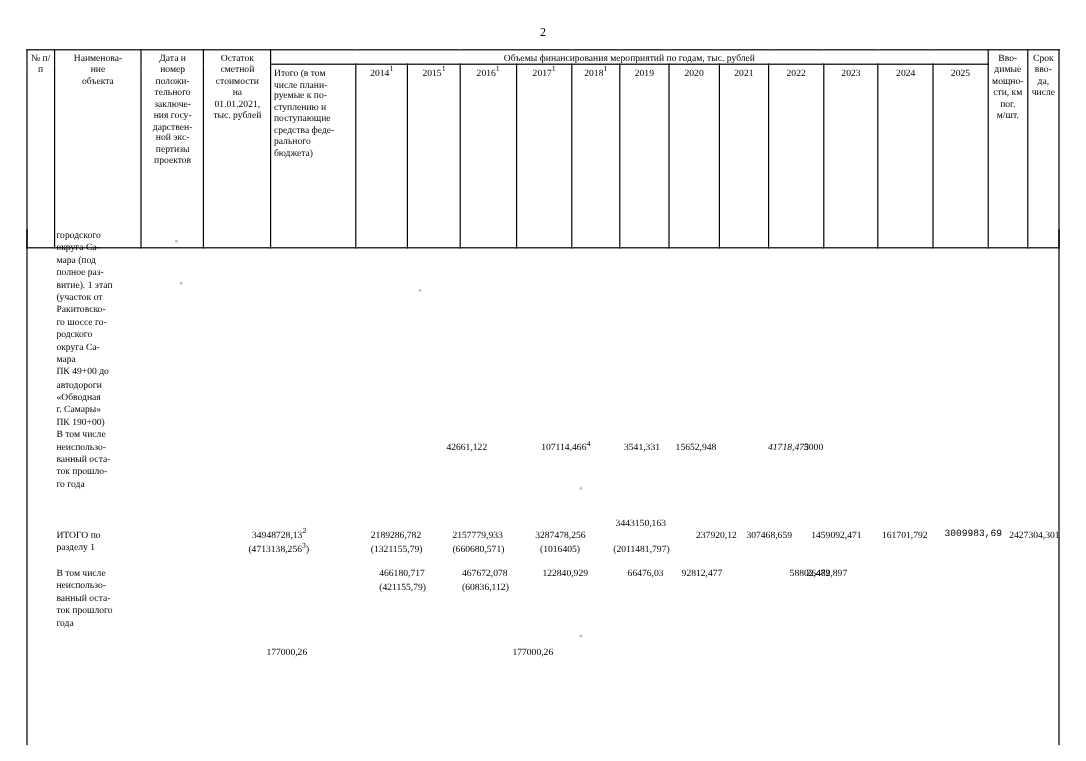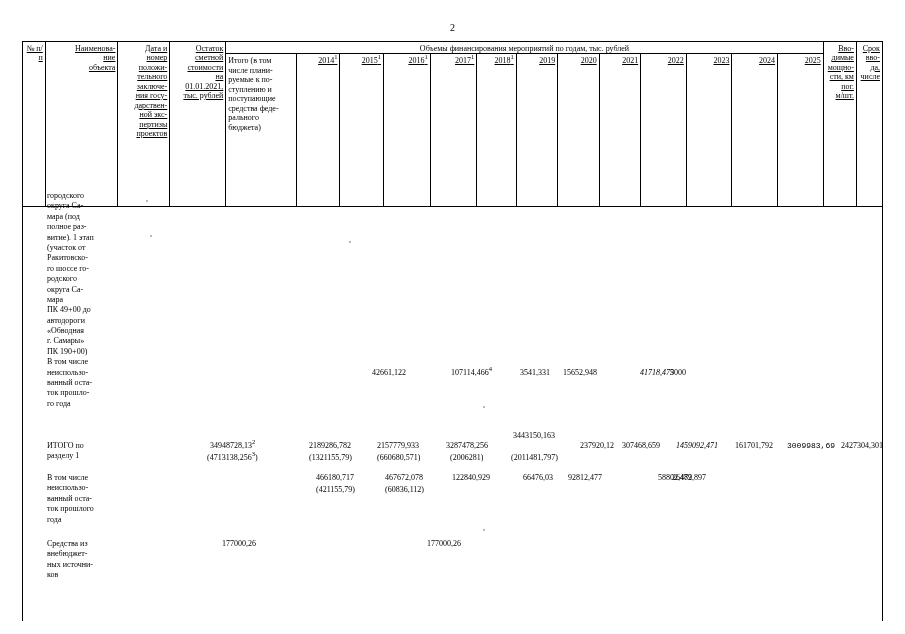--- a/index.html
+++ b/index.html
@@ -40,23 +40,22 @@
     font-size: 8px;
     line-height: 1.18;
   }
   .tbl td, .tbl th {
     border: 1px solid #000;
     vertical-align: top;
     padding: 2px 2px 0 2px;
     font-weight: normal;
   }
   .hdr-center {
-    text-align: right;
+    text-align: center;
     vertical-align: top;
-    text-decoration: underline;
   }
   .hdr-group {
     text-align: center;
     vertical-align: middle;
     padding-bottom: 2px;
   }
   .hdr-tall {
     height: 150px;
   }
   sup { font-size: 6.5px; vertical-align: super; line-height: 0; }
@@ -234,51 +233,47 @@
     <div class="cellblock num" style="top:250px; left:188px;"><span>34948728,13</span><sup>2</sup></div>
     <div class="cellblock num" style="top:262px; left:185px;"><span>(4713138,256</span><sup>3</sup><span>)</span></div>
 
     <div class="cellblock num" style="top:250px; left:287px;">2189286,782</div>
     <div class="cellblock num" style="top:262px; left:287px;">(1321155,79)</div>
 
     <div class="cellblock num" style="top:250px; left:355px;">2157779,933</div>
     <div class="cellblock num" style="top:262px; left:355px;">(660680,571)</div>
 
     <div class="cellblock num" style="top:250px; left:424px;">3287478,256</div>
-    <div class="cellblock num" style="top:262px; left:428px;">(2006281)</div>
+    <div class="cellblock num" style="top:262px; left:428px;">(1016405)</div>
 
     <div class="cellblock num" style="top:240px; left:491px;">3443150,163</div>
     <div class="cellblock num" style="top:262px; left:489px;">(2011481,797)</div>
 
     <div class="cellblock num" style="top:250px; left:558px;">237920,12</div>
     <div class="cellblock num" style="top:250px; left:600px;text-align:center;">307468,659</div>
-    <div class="cellblock num" style="top:250px; left:654px;font-style:italic;">1459092,471</div>
+    <div class="cellblock num" style="top:250px; left:654px;">1459092,471</div>
     <div class="cellblock num" style="top:250px; left:713px;">161701,792</div>
     <div class="cellblock num" style="top:250px; left:765px;font-family:Liberation Mono, monospace;">3009983,69</div>
     <div class="cellblock num" style="top:250px; left:819px;">2427304,301</div>
 
     <div class="cellblock name-col" style="top:282px; white-space:pre-line">В том числе
 неиспользо-
 ванный оста-
 ток прошлого
 года</div>
     <div class="cellblock num" style="top:282px; left:294px;">466180,717</div>
     <div class="cellblock num" style="top:294px; left:294px;">(421155,79)</div>
     <div class="cellblock num" style="top:282px; left:363px;">467672,078</div>
     <div class="cellblock num" style="top:294px; left:363px;">(60836,112)</div>
     <div class="cellblock num" style="top:282px; left:430px;">122840,929</div>
     <div class="cellblock num" style="top:282px; left:501px;">66476,03</div>
     <div class="cellblock num" style="top:282px; left:546px;">92812,477</div>
     <div class="cellblock num" style="top:282px; left:636px;">58802,482</div>
     <div class="cellblock num" style="top:282px; left:650px;">26479,897</div>
 
-    <div class="cellblock name-col" style="top:348px; white-space:pre-line">Средства из
-внебюджет-
-ных источни-
-ков</div>
     <div class="cellblock num" style="top:348px; left:200px;">177000,26</div>
     <div class="cellblock num" style="top:348px; left:405px;">177000,26</div>
 
     <div class="speck" style="top:9px; left:124px;"></div>
     <div class="speck" style="top:50px; left:327px;"></div>
     <div class="speck" style="top:44px; left:128px;"></div>
     <div class="speck" style="top:215px; left:461px;"></div>
     <div class="speck" style="top:338px; left:461px;"></div>
   </div>
 

